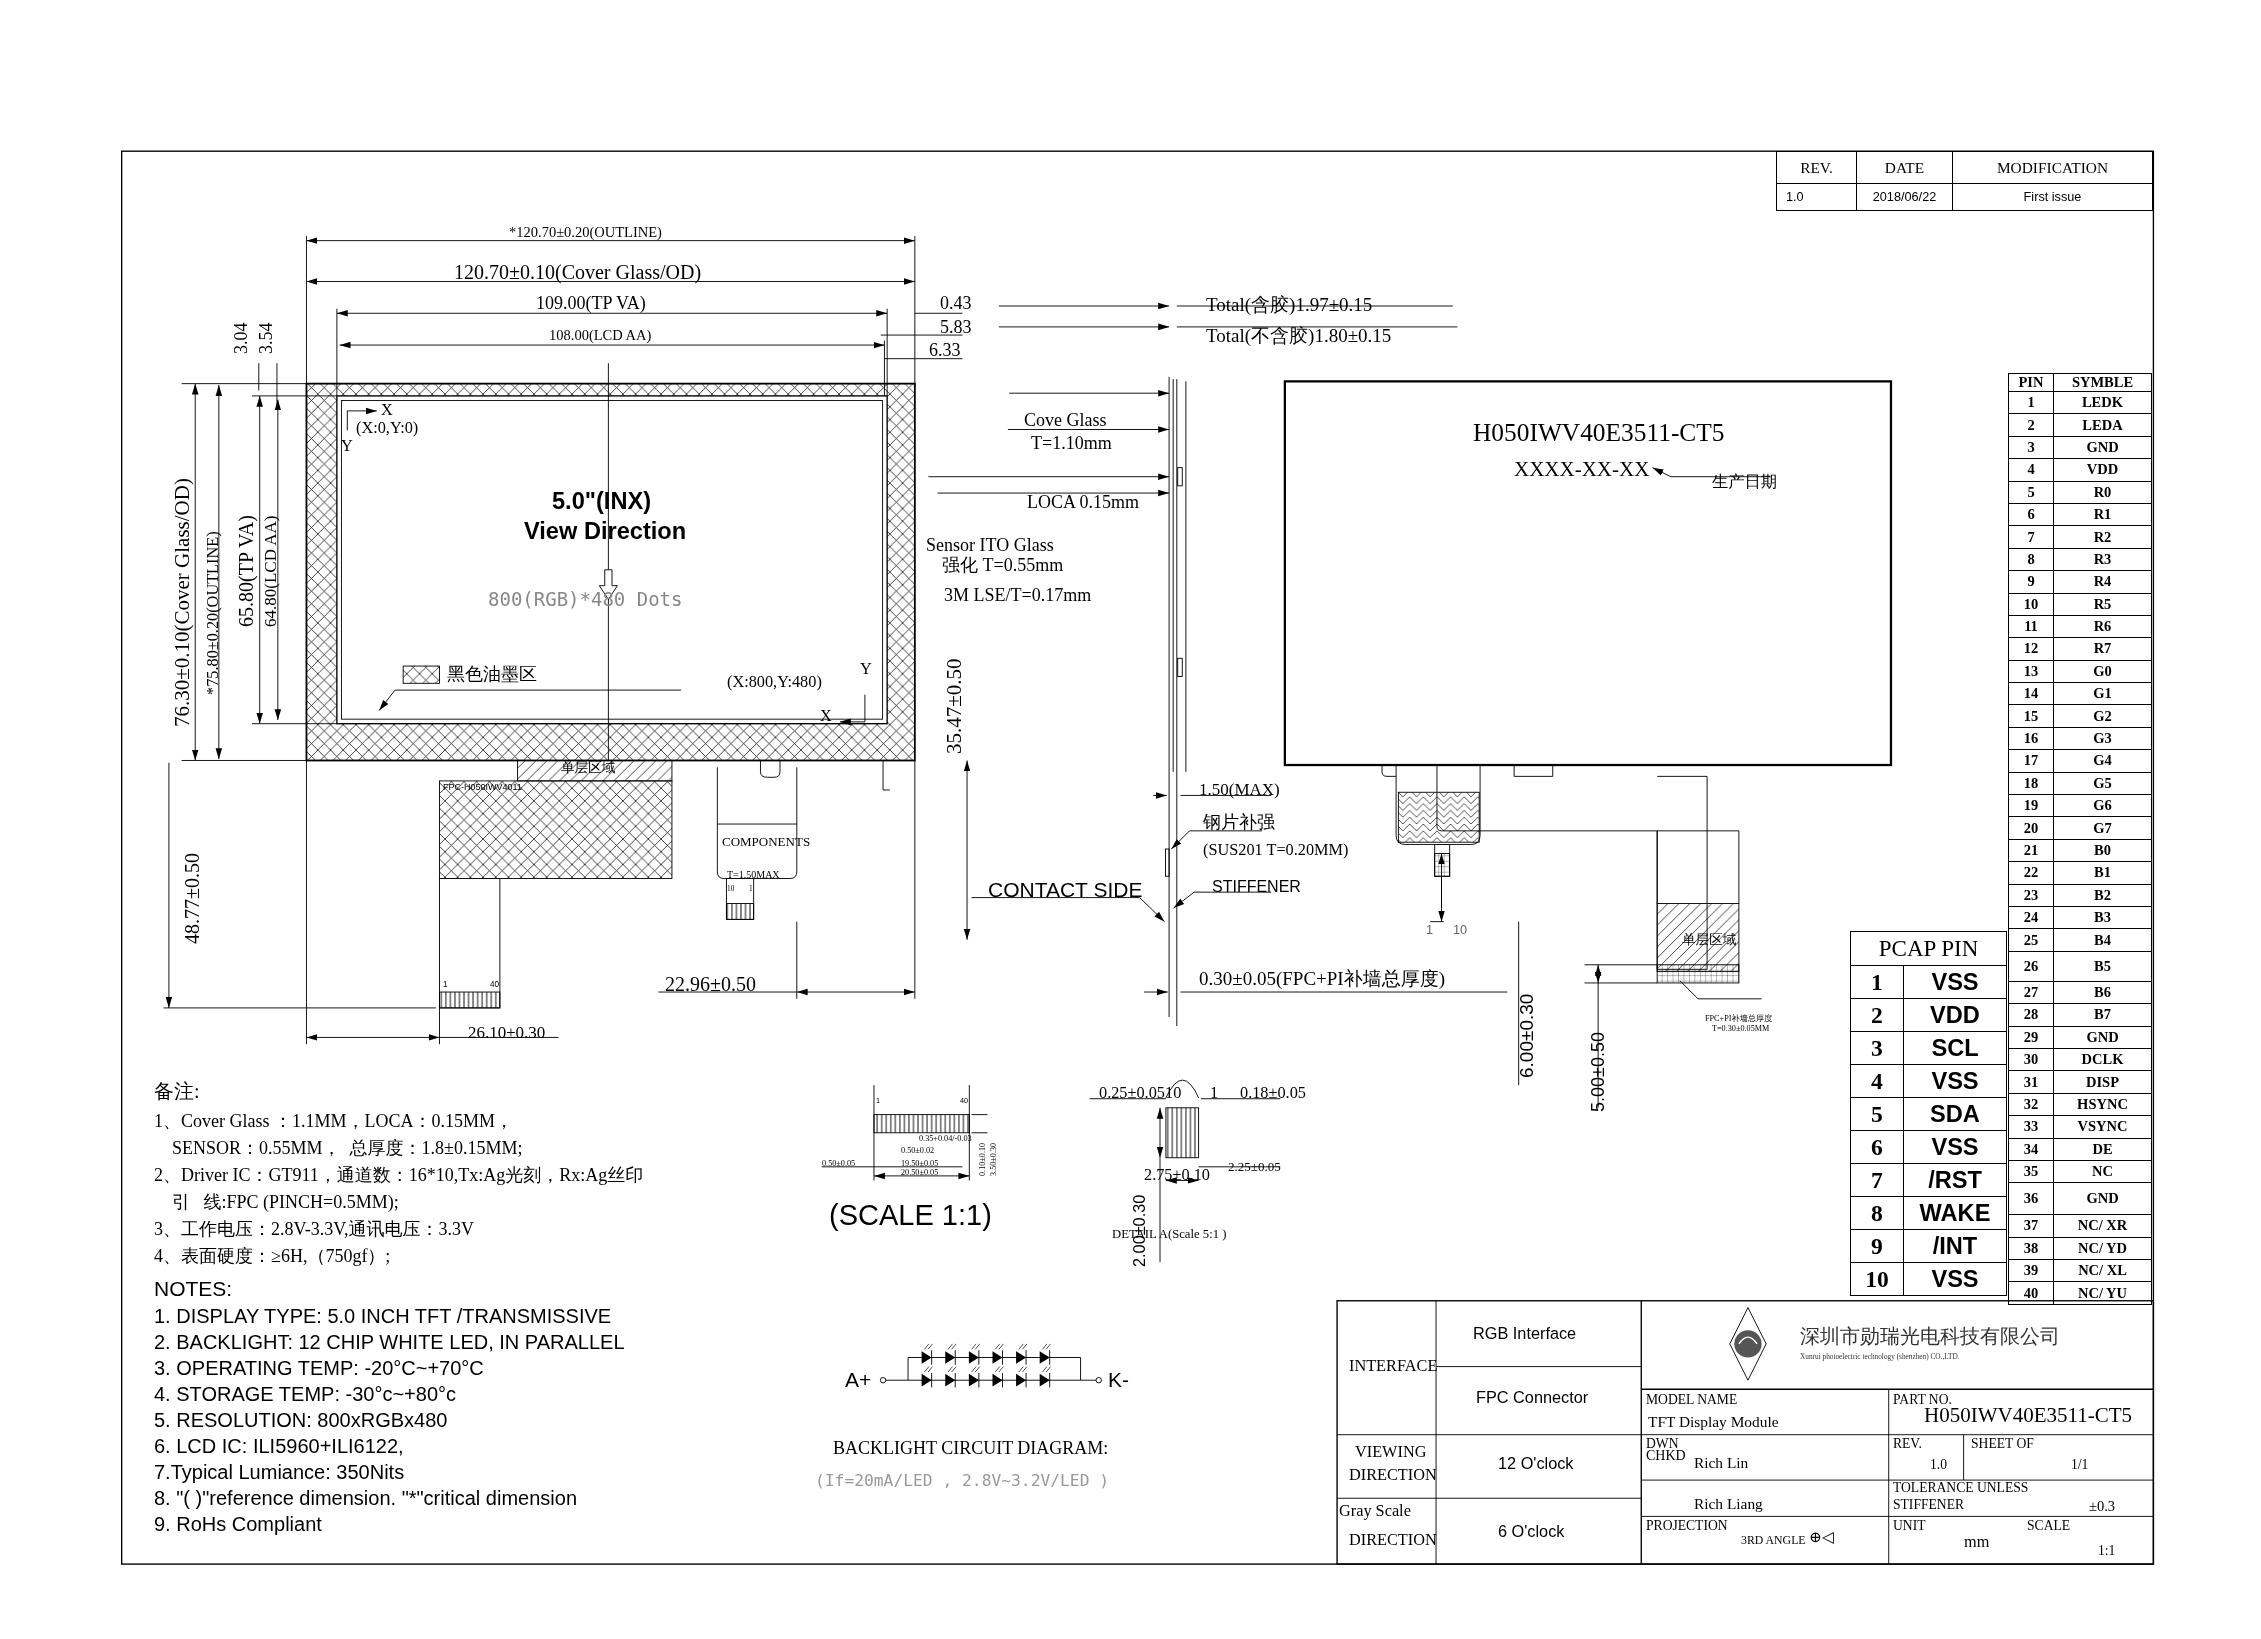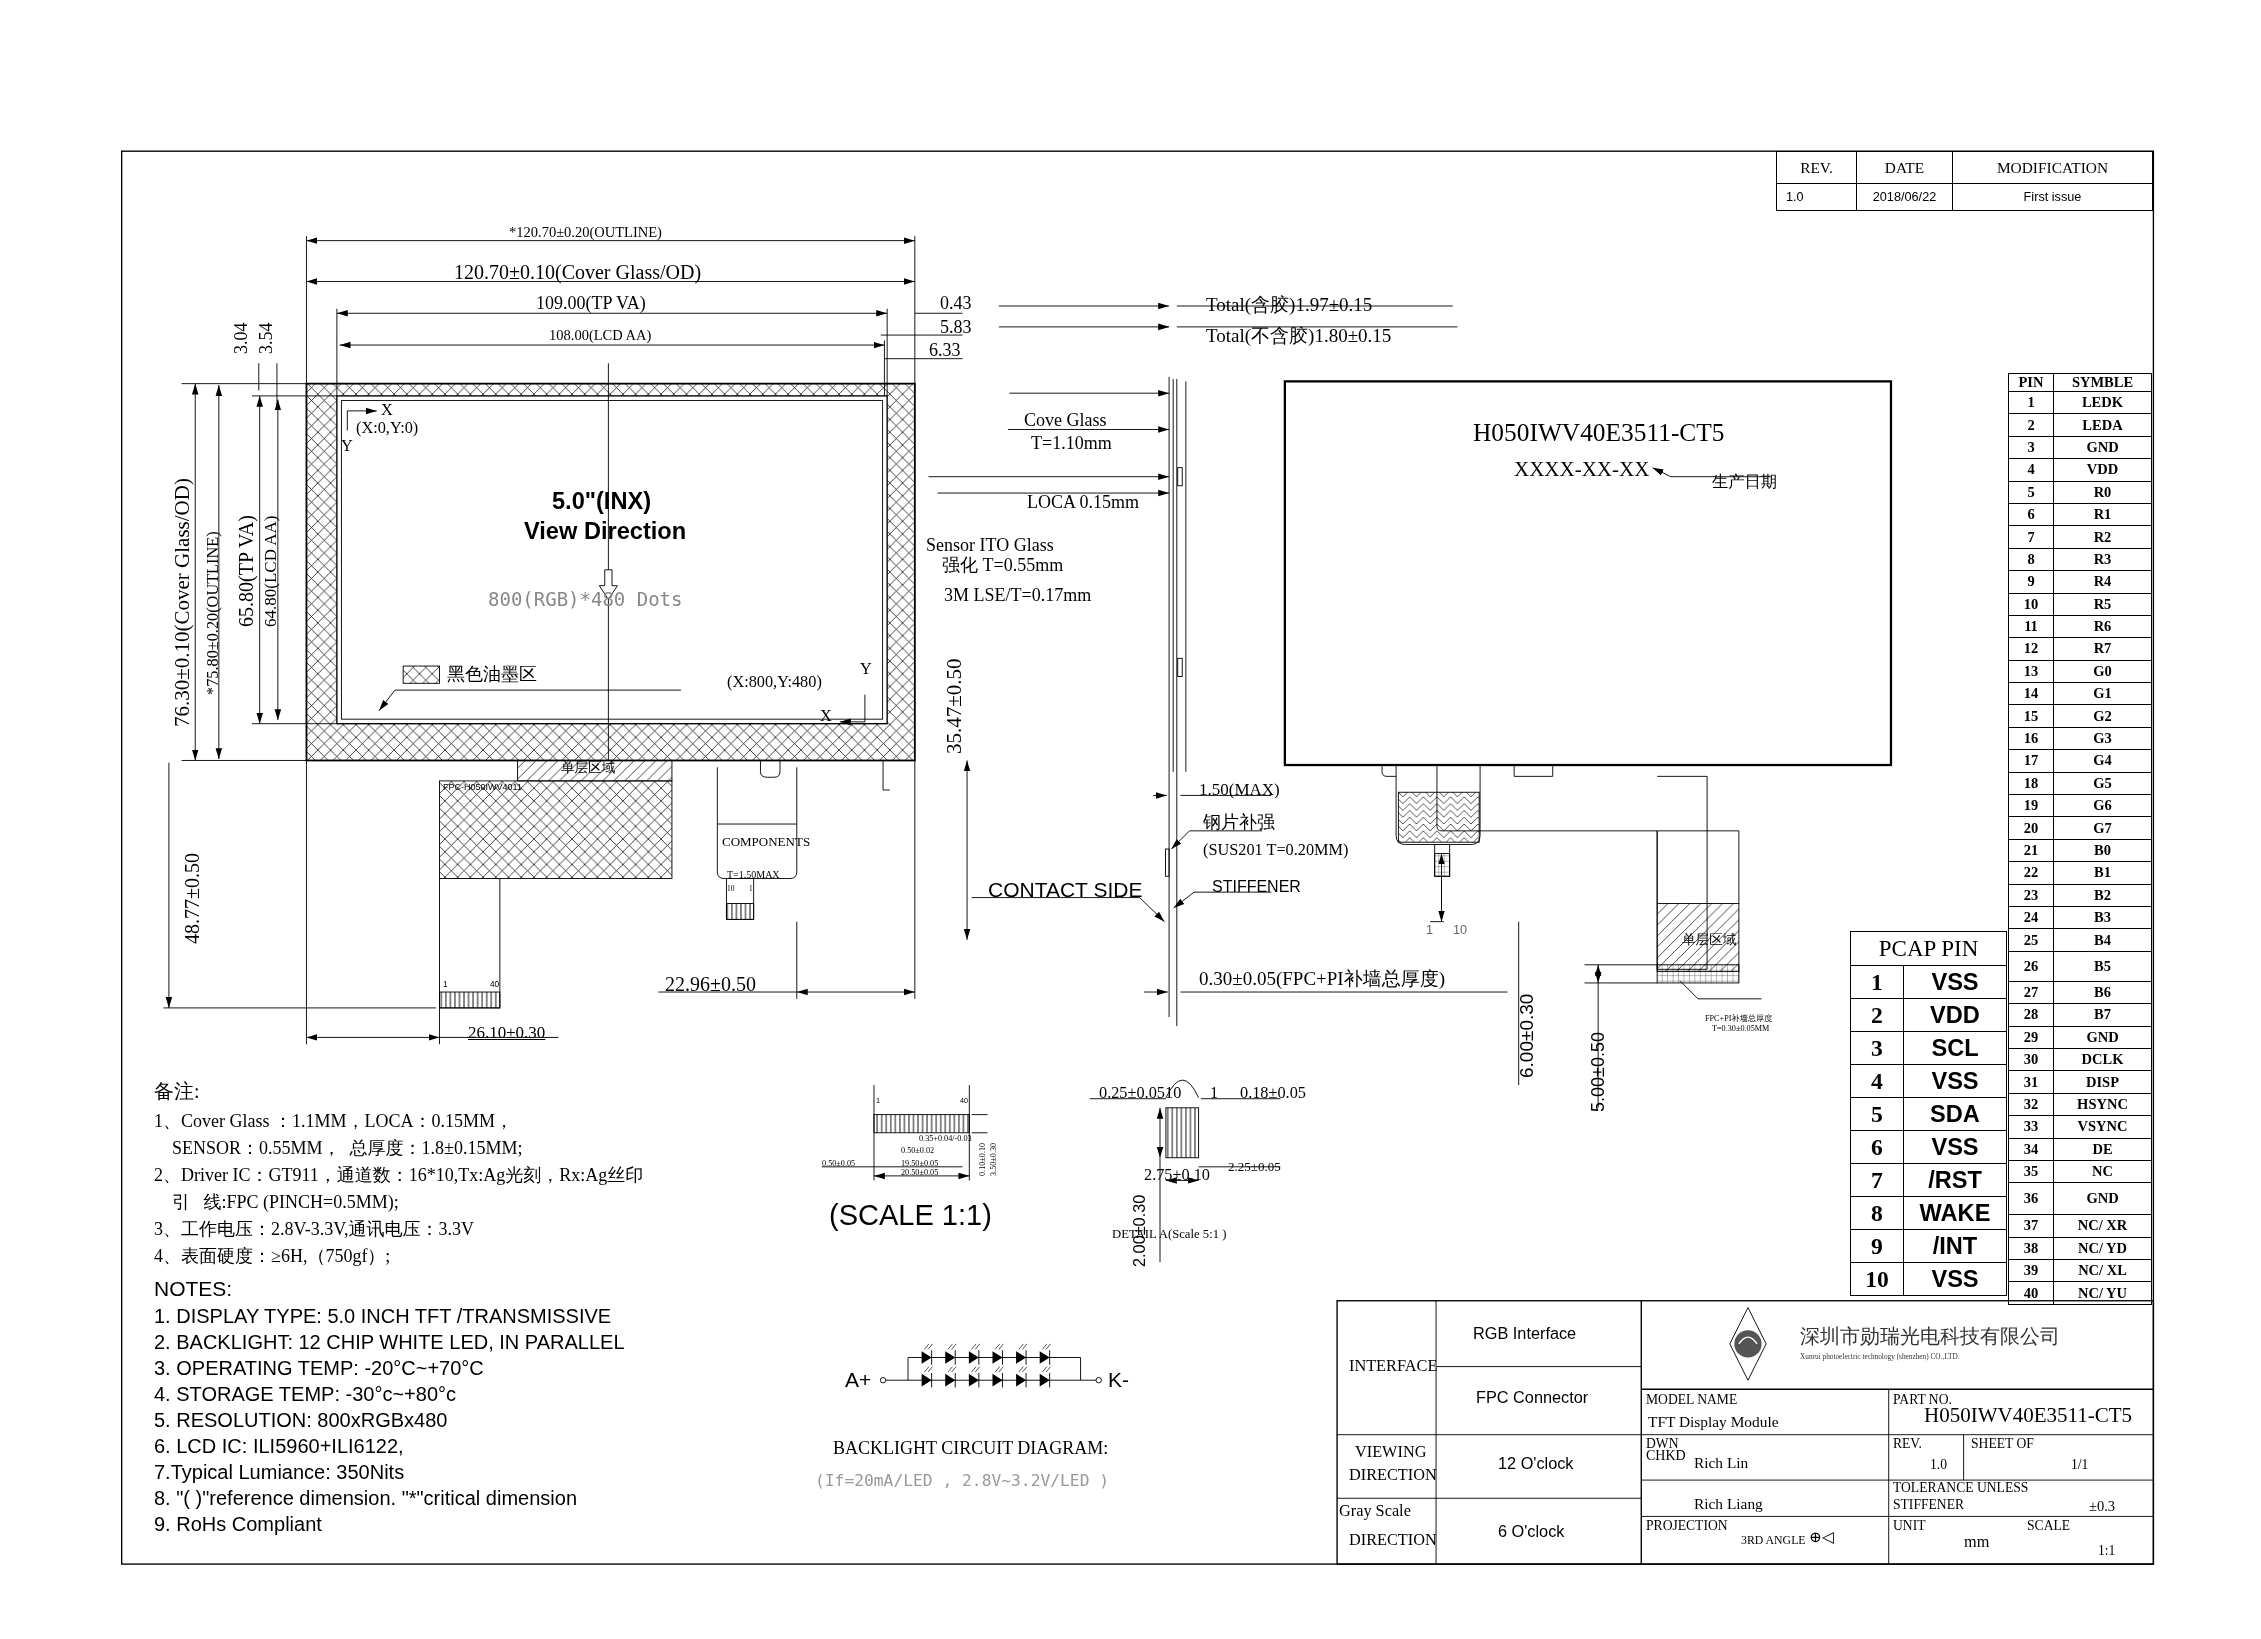--- a/index.html
+++ b/index.html
@@ -285,21 +285,21 @@
 <div class="abs serif" style="left:232px;top:354px;font-size:18px;transform:rotate(-90deg);transform-origin:left top;">3.04</div>
 <div class="abs serif" style="left:257px;top:354px;font-size:18px;transform:rotate(-90deg);transform-origin:left top;">3.54</div>
 <div class="abs serif" style="left:172px;top:727px;font-size:21px;transform:rotate(-90deg);transform-origin:left top;">76.30±0.10(Cover Glass/OD)</div>
 <div class="abs serif" style="left:205px;top:695px;font-size:16.3px;transform:rotate(-90deg);transform-origin:left top;">*75.80±0.20(OUTLINE)</div>
 <div class="abs serif" style="left:236px;top:627px;font-size:20px;transform:rotate(-90deg);transform-origin:left top;">65.80(TP VA)</div>
 <div class="abs serif" style="left:262px;top:627px;font-size:17px;transform:rotate(-90deg);transform-origin:left top;">64.80(LCD AA)</div>
 <div class="abs serif" style="left:944px;top:754px;font-size:21px;transform:rotate(-90deg);transform-origin:left top;">35.47±0.50</div>
 <div class="abs serif" style="left:182px;top:944px;font-size:20px;transform:rotate(-90deg);transform-origin:left top;">48.77±0.50</div>
 
 <div class="abs serif" style="left:665px;top:974px;font-size:20px;">22.96±0.50</div>
-<div class="abs serif" style="left:468px;top:1024px;font-size:17px;text-decoration:underline;">26.10±0.30</div>
+<div class="abs serif" style="left:468px;top:1024px;font-size:17px;">26.10±0.30</div>
 
 <div class="abs serif" style="left:381px;top:402px;font-size:16.3px;">X</div>
 <div class="abs serif" style="left:356px;top:420px;font-size:16.3px;">(X:0,Y:0)</div>
 <div class="abs serif" style="left:341px;top:438px;font-size:16.3px;">Y</div>
 <div class="abs serif" style="left:727px;top:674px;font-size:16.3px;">(X:800,Y:480)</div>
 <div class="abs serif" style="left:860px;top:661px;font-size:16.3px;">Y</div>
 <div class="abs serif" style="left:820px;top:708px;font-size:16.3px;">X</div>
 
 <div class="abs sans" style="left:552px;top:490px;font-size:23.6px;font-weight:bold;">5.0"(INX)</div>
 <div class="abs sans" style="left:524px;top:520px;font-size:23.6px;font-weight:bold;">View Direction</div>

